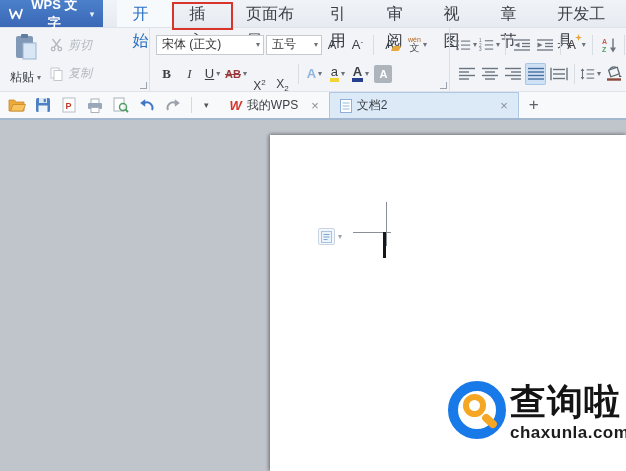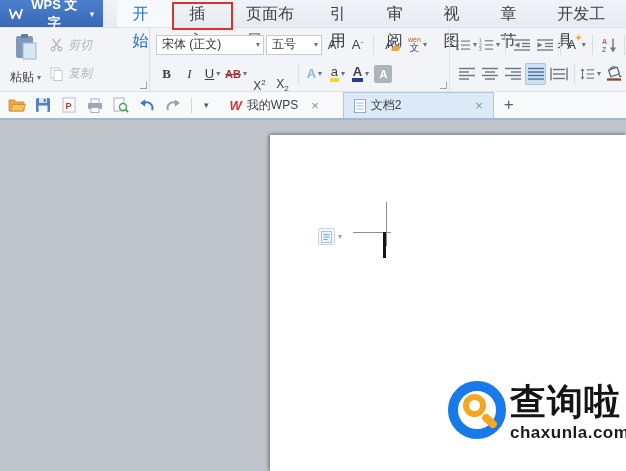--- a/index.html
+++ b/index.html
@@ -57,21 +57,21 @@
   .ico { display:block; }
 
   
   .tabbar { height:28px; background:#f7f9fb; border-bottom:2px solid #a3b8d0; display:flex; align-items:stretch; }
   .qat { display:flex; align-items:center; gap:4px; padding:0 6px; }
   .qat .btn { min-width:22px; height:22px; }
   .qat-sep { width:1px; height:16px; background:#d5d9df; margin:0 3px; }
   .qat-more { font-size:9px; color:#555; padding:0 5px; }
   .doctab { display:flex; align-items:center; gap:5px; padding:0 10px; font-size:12px; color:#3a3f45; }
   .doctab .close { color:#8a9098; font-size:13px; margin-left:8px; }
-  .doctab.active { background:#dce9f7; border:1px solid #aec7e3; border-bottom:none; width:151px;margin-left:14px; }
+  .doctab.active { background:#dce9f7; border:1px solid #aec7e3; border-bottom:none; width:190px; }
   .doctab.active .close { margin-left:auto; }
   .wps-w { color:#d8342c; font-weight:bold; font-size:13px; font-style:italic; }
   .newtab { display:flex; align-items:center; padding:0 10px; font-size:17px; color:#5b6168; }
 
   
   .docarea { position:relative; height:351px; background:#c0c4cb; overflow:hidden; }
   .page { position:absolute; left:270px; top:15px; width:356px; height:336px; background:#fff; box-shadow:-2px 0 3px rgba(0,0,0,.28), 0 -2px 3px rgba(0,0,0,.18); }
   .paste-opt { position:absolute; left:48px; top:93px; display:flex; align-items:center; gap:3px; }
   .paste-opt .box { width:17px; height:17px; background:#f4f8fc; border:1px solid #c9d4e2; border-radius:2px; display:flex; align-items:center; justify-content:center; }
   .paste-opt .dd { font-size:8px; color:#9aa2ab; }

